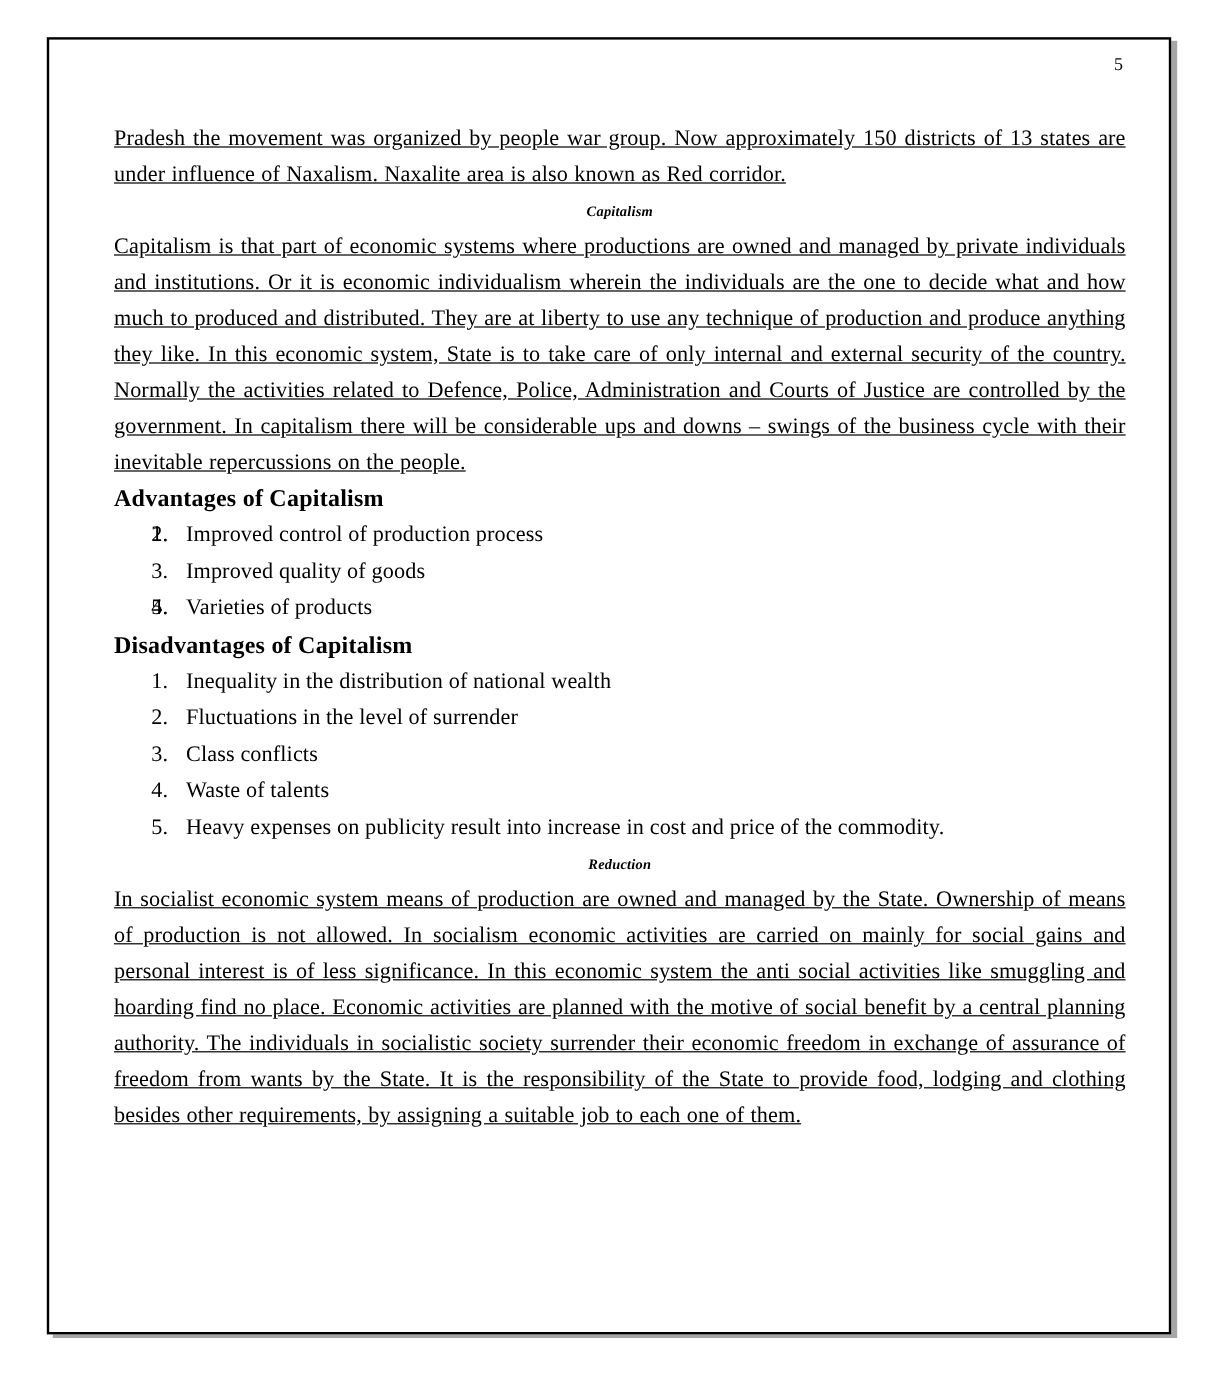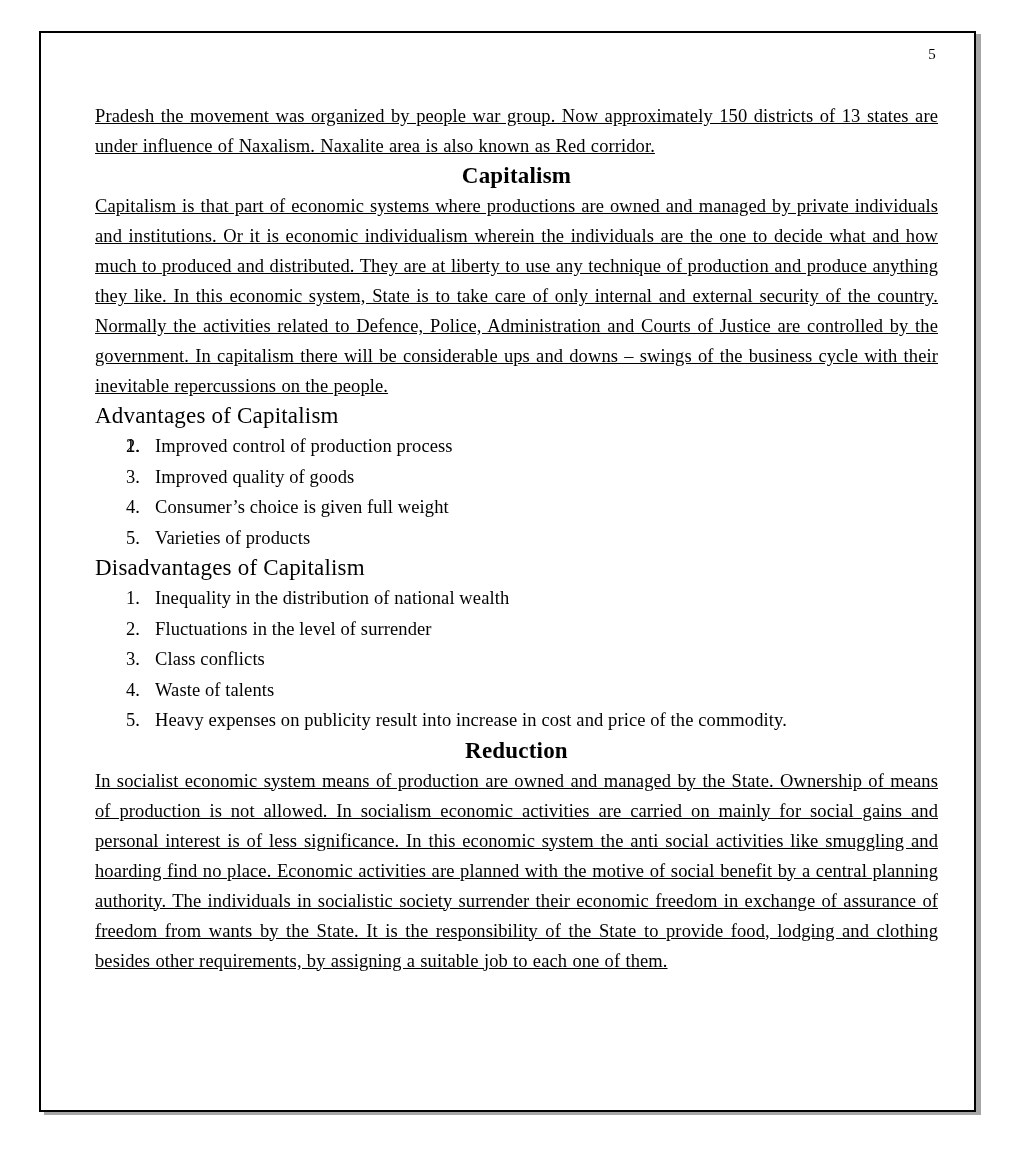--- a/index.html
+++ b/index.html
@@ -72,32 +72,33 @@
     letter-spacing: 0.1px;
     word-spacing: 0.5px;
   }
 
   .para.justified-block {
     text-align: justify;
     text-decoration: underline;
   }
 
   .center-heading {
-    font-size: 23px;
+    font-size: 12px;
     line-height: 30px;
     font-weight: bold;
     text-align: center;
     margin: 0;
     letter-spacing: 0.2px;
+    font-style: italic;
   }
 
   .sub-heading {
-    font-size: 23px;
+    font-size: 20px;
     line-height: 30px;
-    font-weight: normal;
+    font-weight: bold;
     text-align: left;
     margin: 0;
     letter-spacing: 0.2px;
   }
 
   ol.num-list {
     list-style: none;
     margin: 0;
     padding: 0;
   }
@@ -146,21 +147,20 @@
         <li>
           <span class="marker">2.</span>
           <span>Improved control of production process</span>
         </li>
         <li>
           <span class="marker">3.</span>
           <span>Improved quality of goods</span>
         </li>
         <li>
           <span class="marker">4.</span>
-          <span>Consumer’s choice is given full weight</span>
         </li>
         <li>
           <span class="marker">5.</span>
           <span>Varieties of products</span>
         </li>
       </ol>
 
       <h3 class="sub-heading">Disadvantages of Capitalism</h3>
 
       <ol class="num-list">

